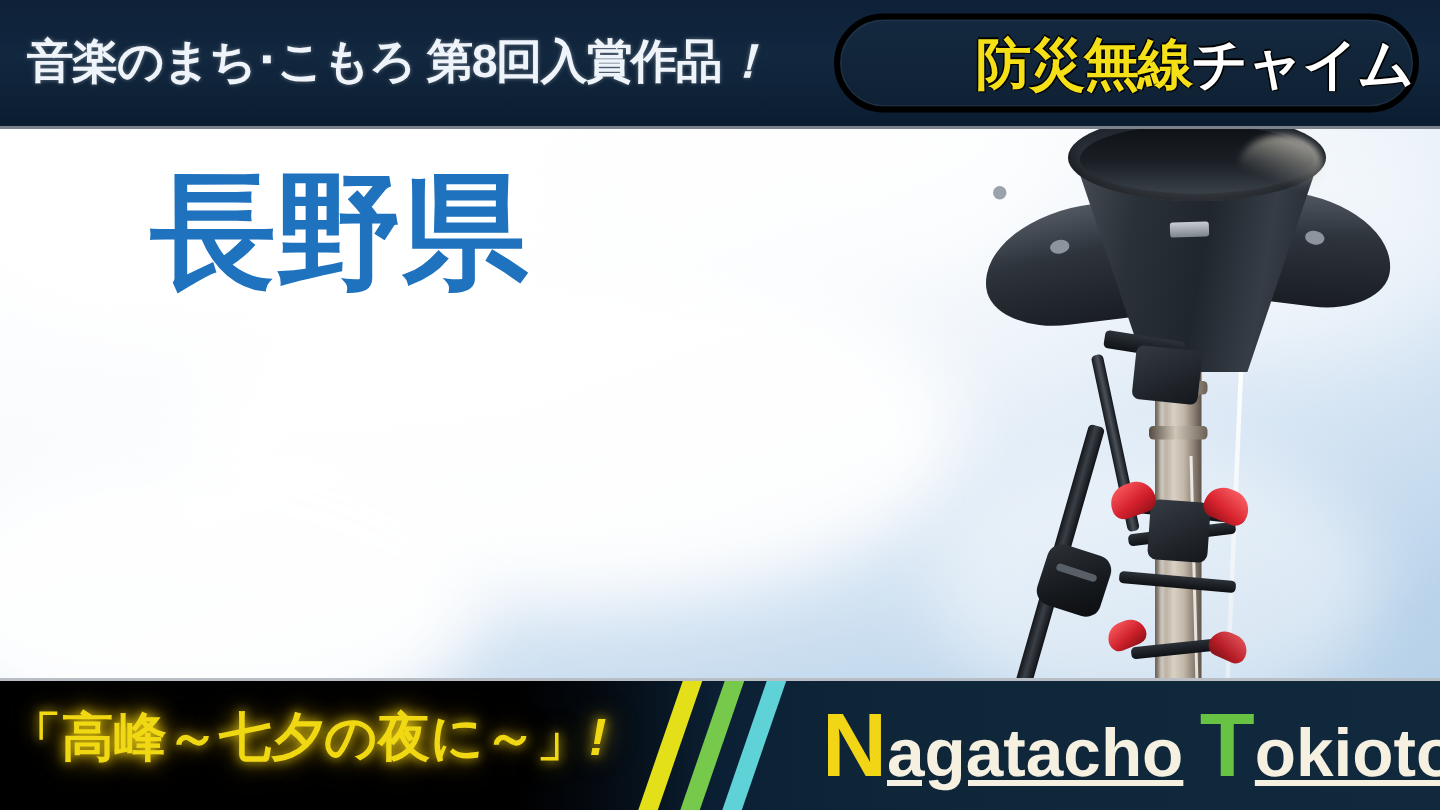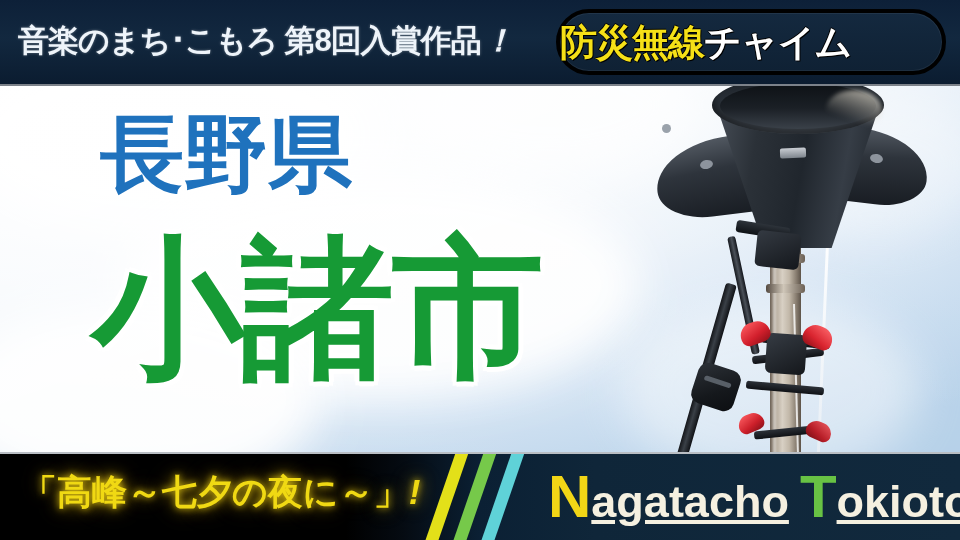--- a/index.html
+++ b/index.html
@@ -173,21 +173,21 @@
     font-size:31px;font-weight:700;color:#eef4fa;letter-spacing:-1px;
     white-space:nowrap;
     text-shadow:0 0 3px rgba(255,255,255,.35);
   }
   .header-tag .bang{font-style:italic;padding-left:2px;}
 
   .badge{
     position:absolute;left:556px;top:9px;width:390px;height:66px;
     border:4px solid #000;border-radius:33px;box-sizing:border-box;
     background:linear-gradient(180deg,#14293f,#0f2134);
-    display:flex;align-items:center;justify-content:flex-start;
+    display:flex;align-items:center;justify-content:flex-end;
     box-shadow:0 0 0 1px rgba(255,255,255,.06) inset;
   }
   .badge-txt{
     font-size:37px;font-weight:700;letter-spacing:-1px;white-space:nowrap;
     line-height:1;
   }
   .badge-y{color:#f5e017;text-shadow:1px 1px 0 #000,-1px 0 0 #000,0 -1px 0 #000;}
   .badge-w{color:#ffffff;text-shadow:1px 1px 0 #000,-1px 0 0 #000,0 -1px 0 #000;}
 
   
@@ -213,21 +213,21 @@
 
   
   .footer{
     position:absolute;left:0;top:452px;width:960px;height:88px;
     background:linear-gradient(90deg,#000000 0%,#000000 36%,#050b12 42%,#0b2034 50%,#0f2639 62%,#11293d 100%);
     overflow:hidden;
     border-top:2px solid #b9bec4;
     box-sizing:border-box;
   }
   .song{
-    position:absolute;left:22px;top:16px;
+    position:absolute;left:6px;top:16px;
     font-size:35px;font-weight:700;line-height:1.25;white-space:nowrap;
     color:#f0d913;
     text-shadow:0 0 7px rgba(245,215,20,.85),0 0 15px rgba(245,200,15,.55),0 0 24px rgba(240,190,10,.35);
   }
   .song .bang{font-style:italic;}
 
   .slashes{position:absolute;left:414px;top:-4px;width:130px;height:98px;}
   .slash{position:absolute;top:-14px;width:13px;height:124px;transform:skewX(-19deg);}
   .s1{left:26px;background:#e3e019;}
   .s2{left:54px;background:#76c94a;}
@@ -307,21 +307,20 @@
 
   <div class="header">
     <div class="header-tag"><span>音楽のまち･こもろ 第8回入賞作品</span><span class="bang">！</span></div>
 
     <div class="badge">
       <div class="badge-txt"><span class="badge-y">防災無線</span><span class="badge-w">チャイム</span></div>
     </div>
   </div>
 
   <div class="pref">長野県</div>
-  <div class="city">小諸市</div>
 
   <div class="footer">
     <div class="song"><span>「高峰～七夕の夜に～」</span><span class="bang">!</span></div>
 
     <div class="slashes">
       <div class="slash s1"></div>
       <div class="slash s2"></div>
       <div class="slash s3"></div>
     </div>
 

